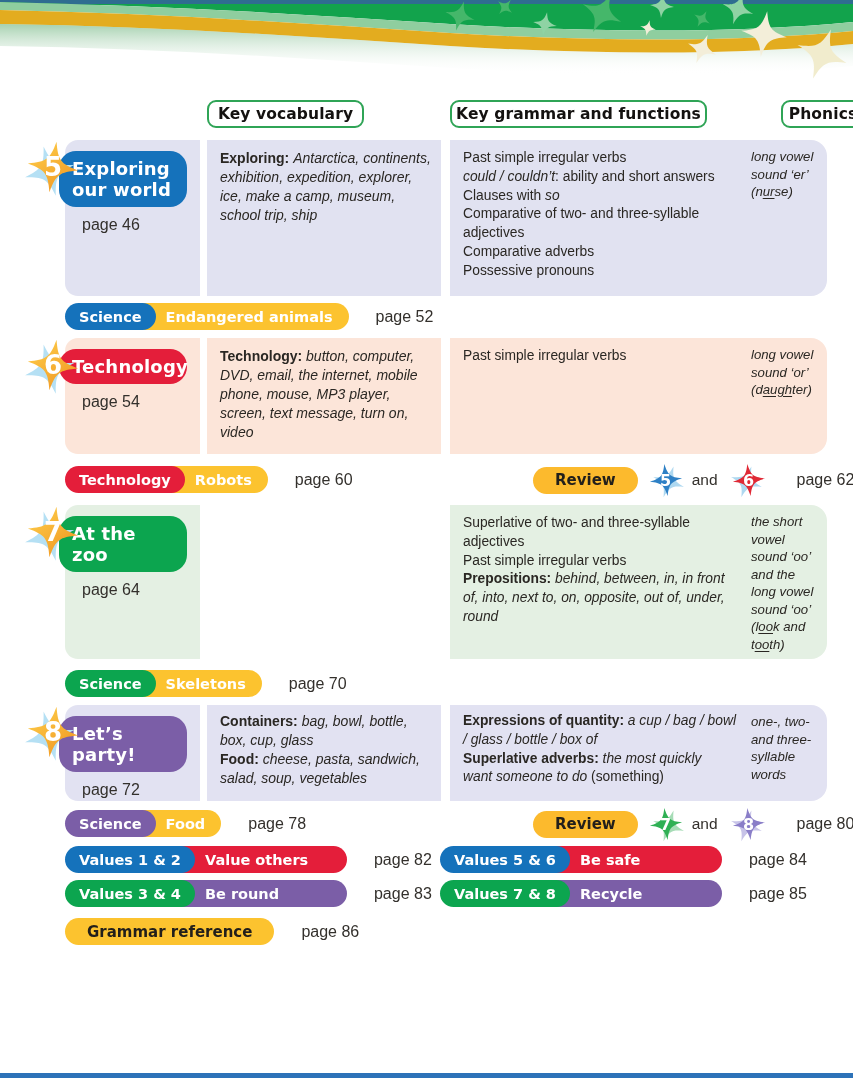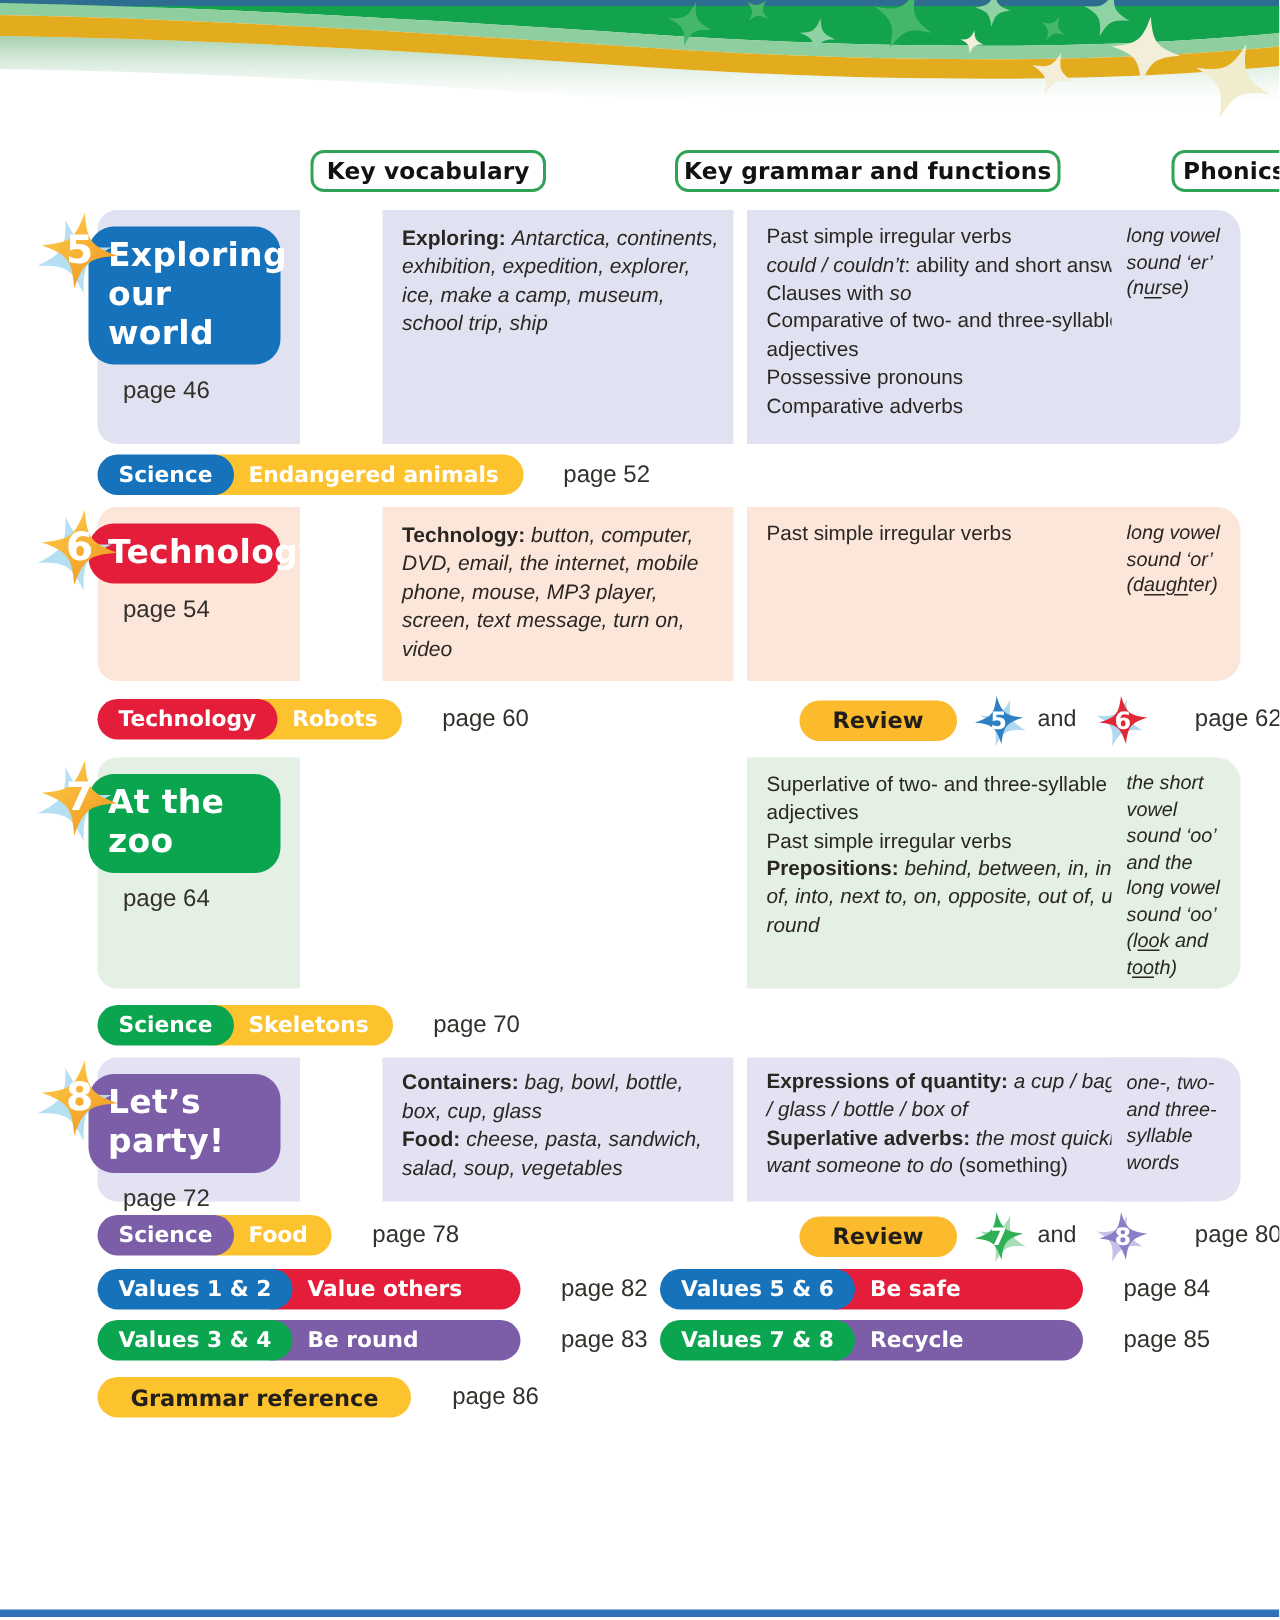--- a/index.html
+++ b/index.html
@@ -13,30 +13,30 @@
   .hdr{position:absolute;top:100px;height:28px;background:#fff;border:2px solid #2fa456;border-radius:9px;
        display:flex;align-items:center;justify-content:center;font-weight:bold;font-size:15.5px;color:#141210;
        font-family:"DejaVu Sans",sans-serif;letter-spacing:.1px;box-sizing:border-box;white-space:nowrap;}
   
   .urow{position:absolute;left:0;width:853px;}
   .cell{position:absolute;top:0;height:100%;box-sizing:border-box;}
   .c1{left:65px;width:135px;border-radius:13px 0 0 13px;}
   .c2{left:207px;width:234px;}
   .c3{left:450px;width:292px;}
   .c4{left:741px;width:86px;border-radius:0 16px 16px 0;}
-  .vocab,.gram{padding:9px 8px 16px 13px;font-size:14px;line-height:1.36;margin-left:48px;}
+  .vocab,.gram{padding:9px 8px 16px 13px;font-size:14px;line-height:1.36;}
   .gram{padding-right:6px;font-size:13.8px;}
   .ventry{margin:0;}
   .v-label,.g-bold{font-weight:bold;}
   .v-words,.g-it{font-style:italic;}
   .gline{margin:0;}
   .phon{padding:8px 6px 0 10px;font-size:13.2px;line-height:1.33;font-style:italic;}
   .phon .u{text-decoration:underline;text-underline-offset:2px;}
   .unit-badge{position:relative;z-index:2;display:inline-block;margin:11px 0 0 -6px;padding:7px 13px;
-      border-radius:17px;color:#fff;font-weight:bold;font-size:22px;line-height:1.18;
+      border-radius:17px;color:#fff;font-weight:bold;font-size:18px;line-height:1.18;
       font-family:"DejaVu Sans",sans-serif;letter-spacing:.2px;max-width:128px;box-sizing:border-box;}
   .unit-page{margin:9px 0 0 17px;font-size:16px;color:#33302c;}
   .unit-star,.unit-num{position:absolute;left:-45px;top:-6px;width:66px;height:66px;}
   .unit-star{z-index:3;}
   .unit-num{z-index:4;display:flex;align-items:center;justify-content:center;color:#fff;font-weight:bold;
       font-size:26px;font-family:"DejaVu Sans",sans-serif;}
   
   .pill-row{position:absolute;display:flex;align-items:center;height:27px;}
   .tag-pill{position:relative;z-index:2;height:27px;display:flex;align-items:center;padding:0 14px;
       border-radius:14px;color:#fff;font-weight:bold;font-size:14.5px;font-family:"DejaVu Sans",sans-serif;
@@ -110,22 +110,22 @@
       <div class="unit-page">page 46</div>
     </div>
     <div class="cell c2 vocab" style="background: rgb(225, 226, 241);">
       <p class="ventry"><span class="v-label">Exploring:</span> <span class="v-words">Antarctica, continents, exhibition, expedition, explorer, ice, make a camp, museum, school trip, ship</span></p>
     </div>
     <div class="cell c3 gram" style="background: rgb(225, 226, 241);">
       <div class="gline"><span>Past simple irregular verbs</span></div>
       <div class="gline"><span class="g-it">could / couldn’t</span><span>: ability and short answers</span></div>
       <div class="gline"><span>Clauses with </span><span class="g-it">so</span></div>
       <div class="gline"><span>Comparative of two- and three-syllable adjectives</span></div>
+      <div class="gline"><span>Comparative adverbs</span></div>
       <div class="gline"><span>Possessive pronouns</span></div>
-      <div class="gline"><span>Comparative adverbs</span></div>
     </div>
     <div class="cell c4 phon" style="background: rgb(225, 226, 241);">
       <span>long vowel sound ‘er’ (n</span><span class="u">ur</span><span>se)</span><span class="u"></span><span></span>
     </div>
   </div>
 
   <div class="pill-row" style="left:65px;top:303px;">
     <div class="tag-pill" style="background: rgb(21, 114, 187);">Science</div>
     <div class="topic-pill" style="background: rgb(252, 195, 47);">Endangered animals</div>
     <div class="page-label">page 52</div>

